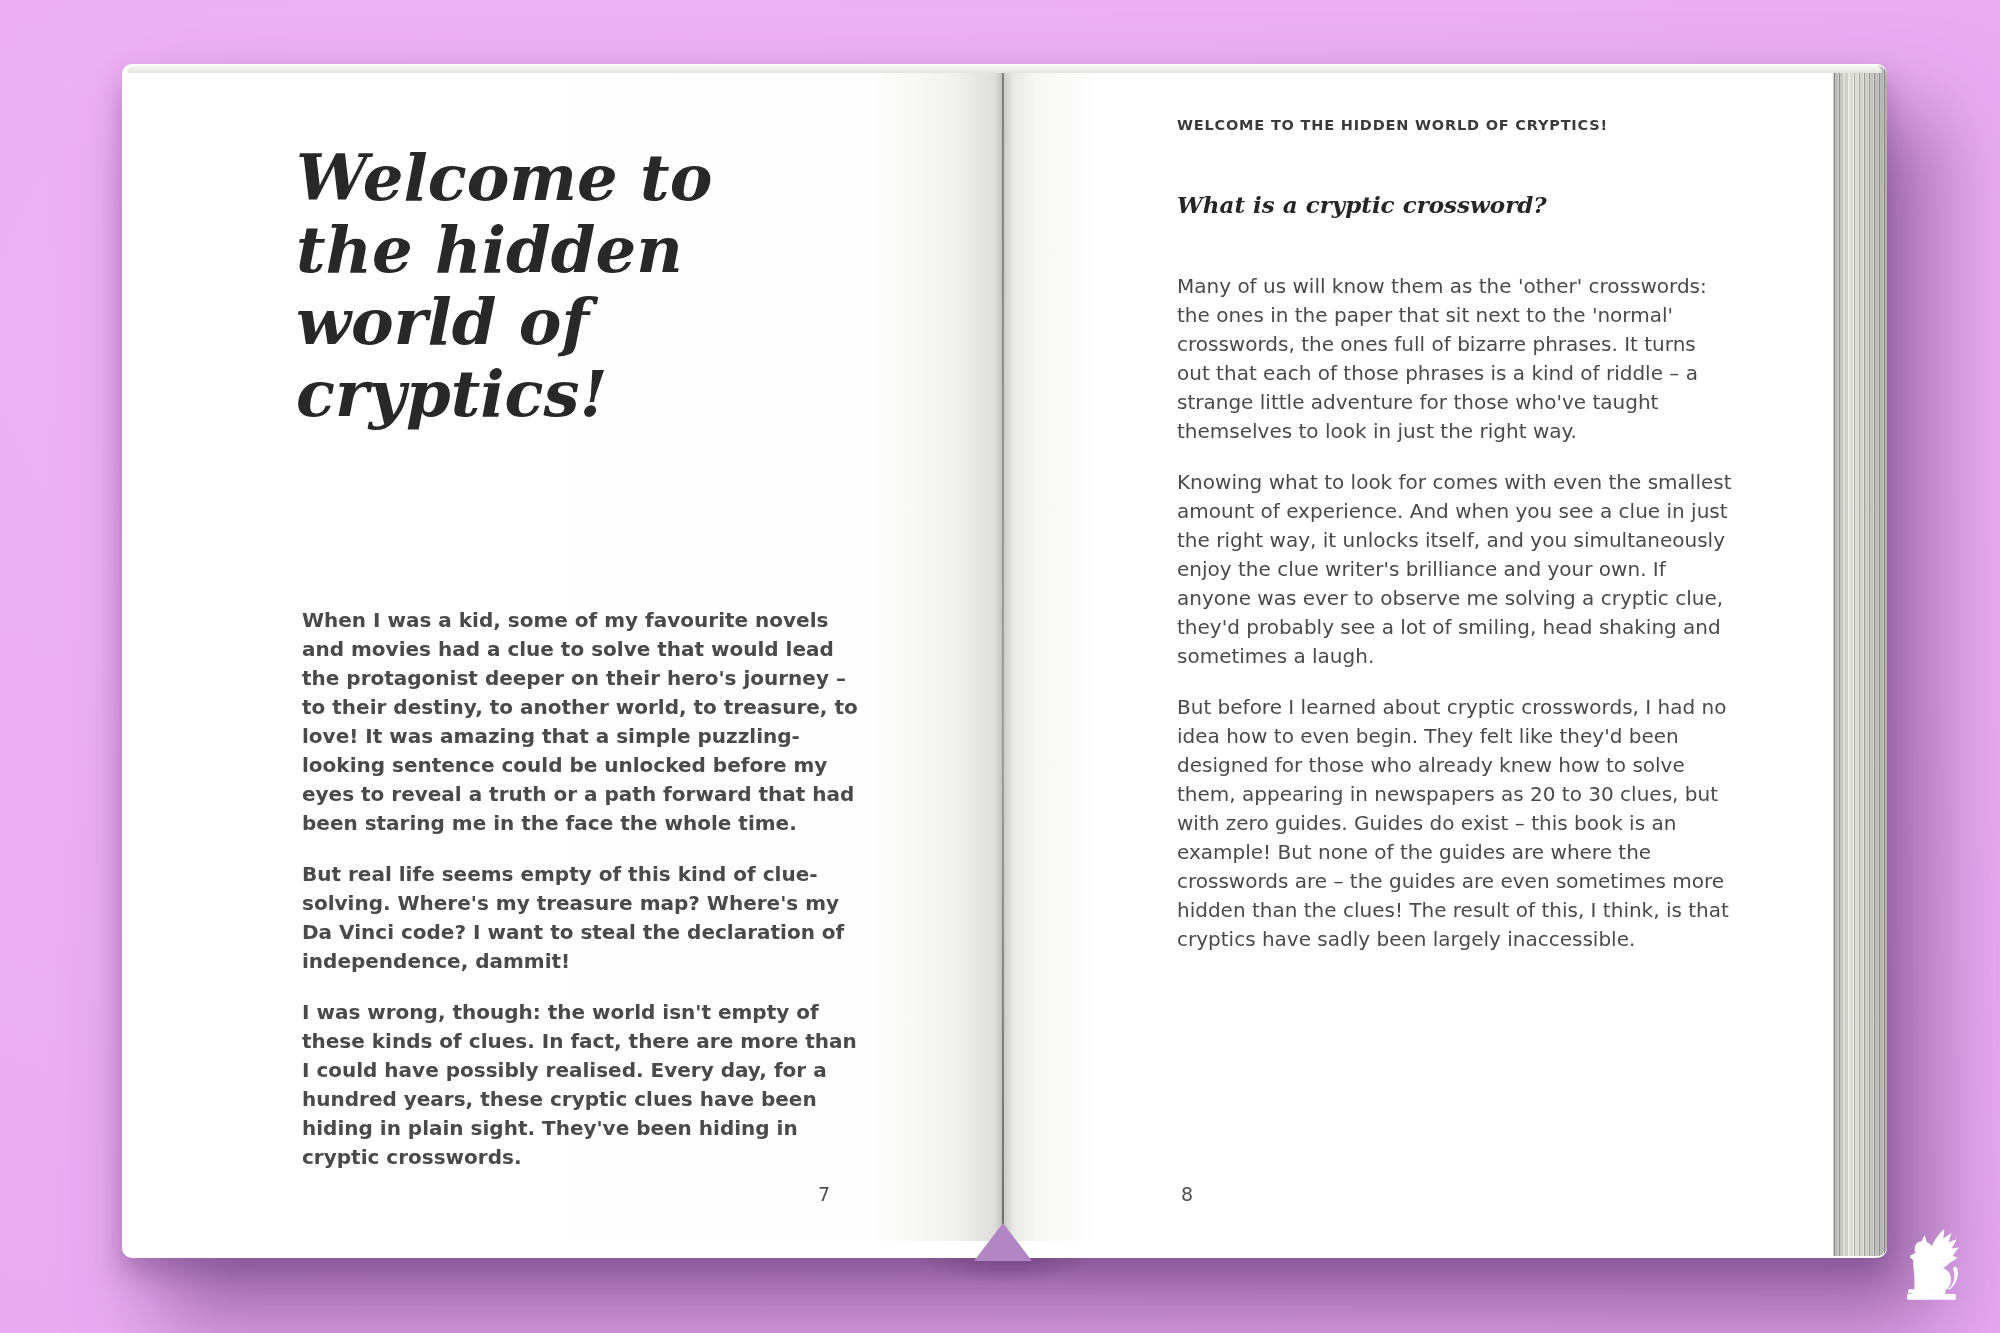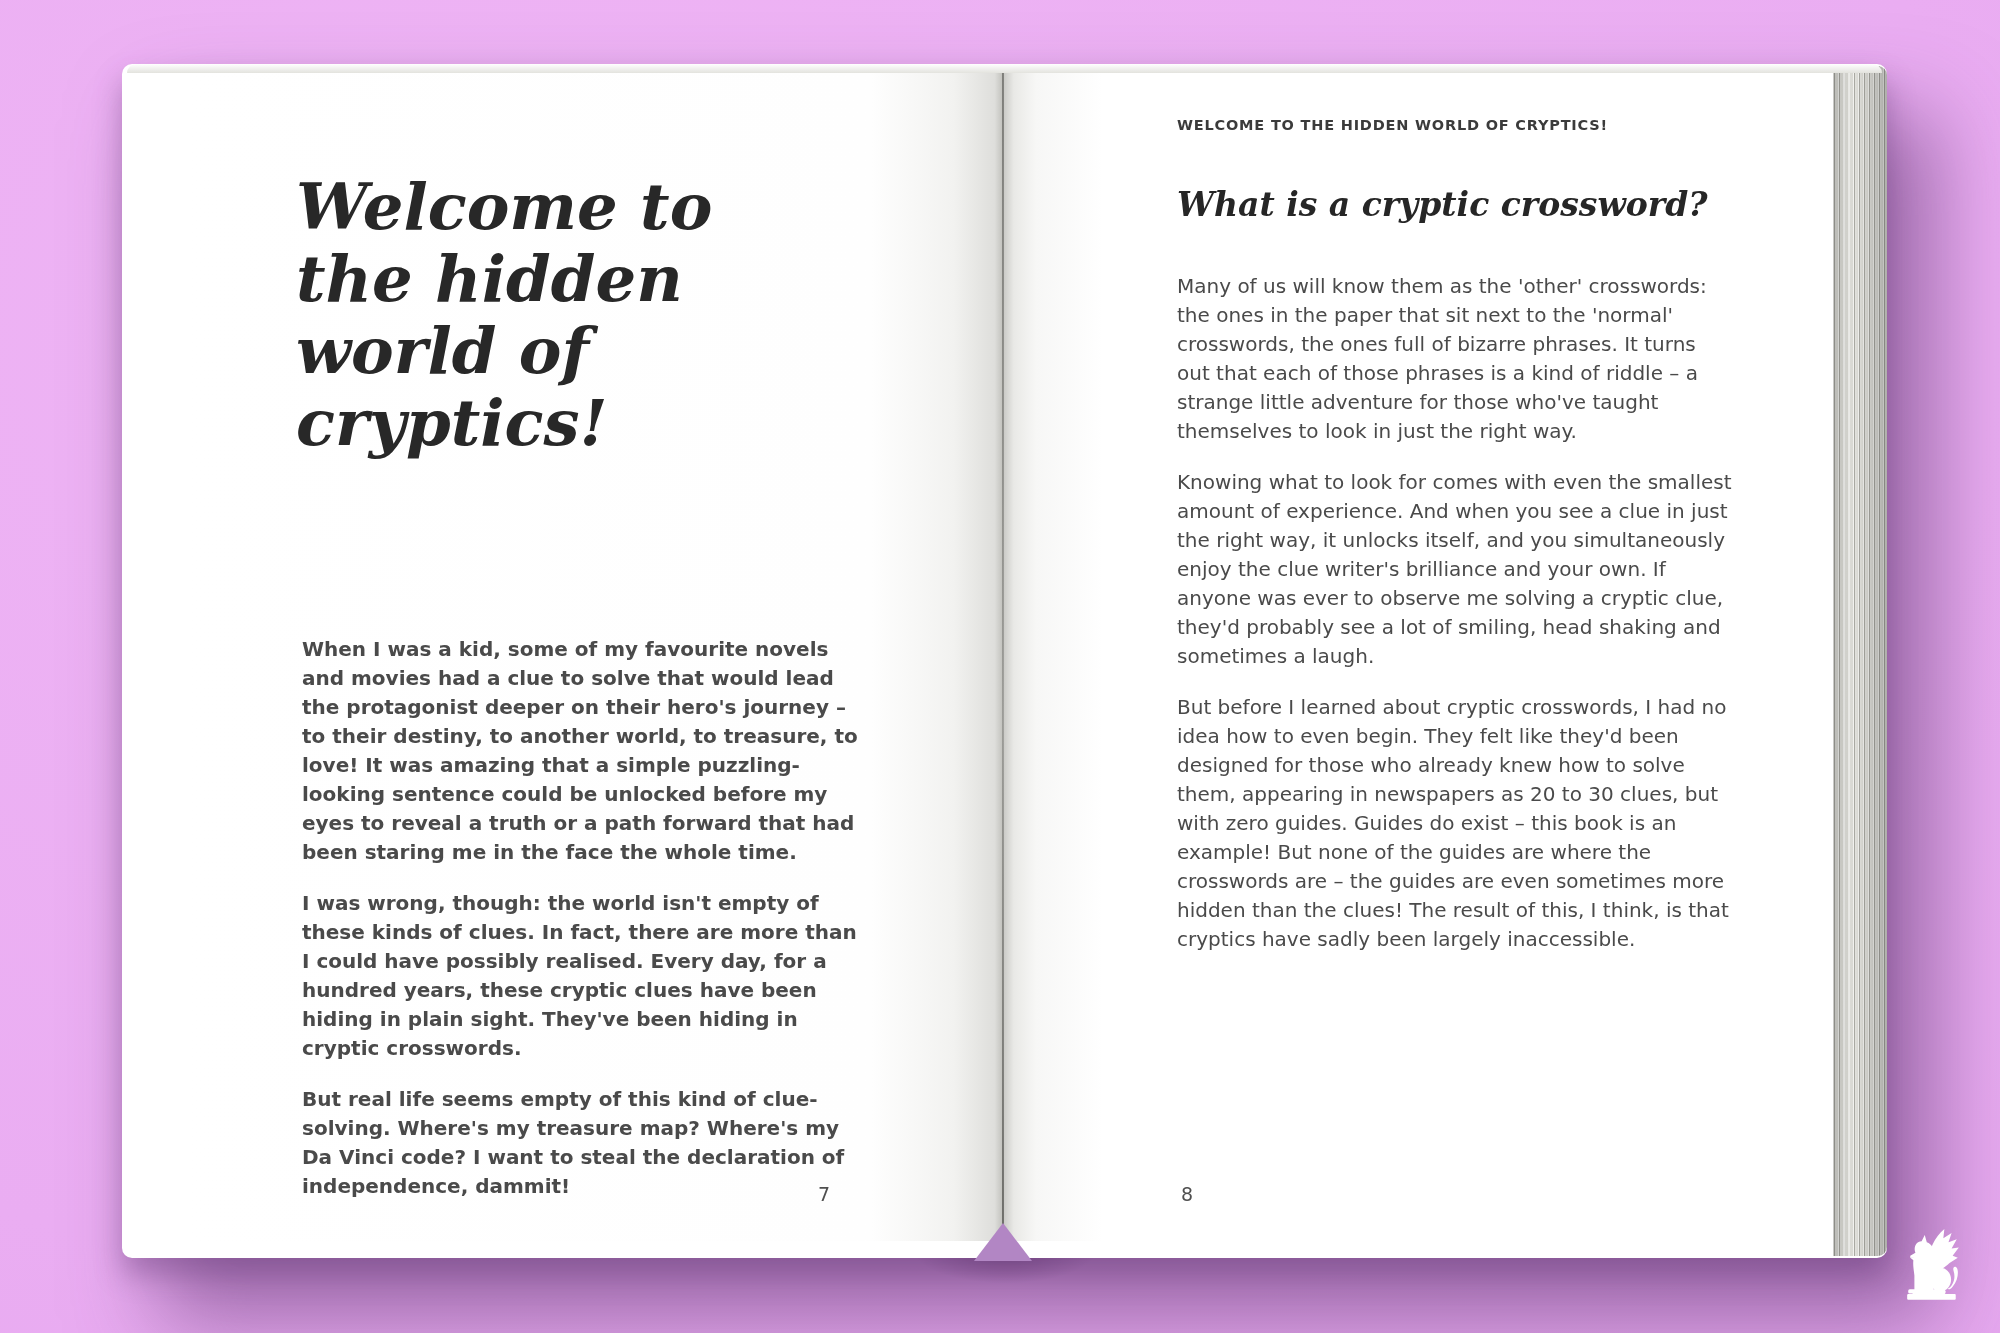--- a/index.html
+++ b/index.html
@@ -57,40 +57,40 @@
   .gutter-vshadow{
     position:absolute; left:885px; top:1238px; width:240px; height:90px; z-index:0;
     background:radial-gradient(ellipse 55% 55% at 50% 12%, rgba(80,40,92,0.55) 0%, rgba(80,40,92,0) 70%);
   }
 
   
   .left-col{position:absolute; left:122px; top:0; width:556px;}
   .chapter-title{
     font-family:"DejaVu Serif", serif; font-style:italic; font-weight:bold;
     font-size:64px; line-height:72px; color:#282828;
-    margin:100px 0 0 -6px; white-space:pre-line;
+    margin:71px 0 0 -6px; white-space:pre-line;
   }
   .body-text p{
     font-size:20px; line-height:29px; color:#4a4a4a; margin:0 0 22px 0;
   }
   .left-col .body-text{margin-top:176px;font-weight:bold;}
   .pagenum{
     position:absolute; font-size:19px; color:#4f4f4f;
   }
   .pagenum-left{left:638px; top:1112px;}
   .pagenum-right{left:178px; top:1112px;}
 
   
   .right-col{position:absolute; left:174px; top:0; width:556px;}
   .running-header{
     margin-top:46px; font-size:14.5px; font-weight:bold; letter-spacing:0.8px; color:#3b3b3b;
   }
   .subheading{
     font-family:"DejaVu Serif", serif; font-style:italic; font-weight:bold;
-    font-size:33px; line-height:40px; color:#262626; margin:52px 0 0 0;
+    font-size:23px; line-height:40px; color:#262626; margin:52px 0 0 0;
   }
   .right-col .body-text{margin-top:47px;}
 
   .logo{position:absolute; left:1902px; top:1224px; width:62px; height:78px; z-index:5;}
   .logo svg{width:100%; height:100%;}
 </style>
 </head>
 <body>
 
 <div class="stage">
@@ -103,22 +103,22 @@
     <div class="edge-top"></div>
 
     <div class="page page-left">
       <div class="left-col">
         <h1 class="chapter-title">Welcome to
 the hidden
 world of
 cryptics!</h1>
         <div class="body-text">
           <p>When I was a kid, some of my favourite novels and movies had a clue to solve that would lead the protagonist deeper on their hero's journey – to their destiny, to another world, to treasure, to love! It was amazing that a simple puzzling-looking sentence could be unlocked before my eyes to reveal a truth or a path forward that had been staring me in the face the whole time.</p>
+          <p>But real life seems empty of this kind of clue-solving. Where's my treasure map? Where's my Da Vinci code? I want to steal the declaration of independence, dammit!</p>
           <p>I was wrong, though: the world isn't empty of these kinds of clues. In fact, there are more than I could have possibly realised. Every day, for a hundred years, these cryptic clues have been hiding in plain sight. They've been hiding in cryptic crosswords.</p>
-          <p>But real life seems empty of this kind of clue-solving. Where's my treasure map? Where's my Da Vinci code? I want to steal the declaration of independence, dammit!</p>
         </div>
       </div>
       <div class="pagenum pagenum-left">7</div>
     </div>
 
     <div class="gutter"></div>
 
     <div class="page page-right">
       <div class="right-col">
         <div class="running-header">WELCOME TO THE HIDDEN WORLD OF CRYPTICS!</div>

